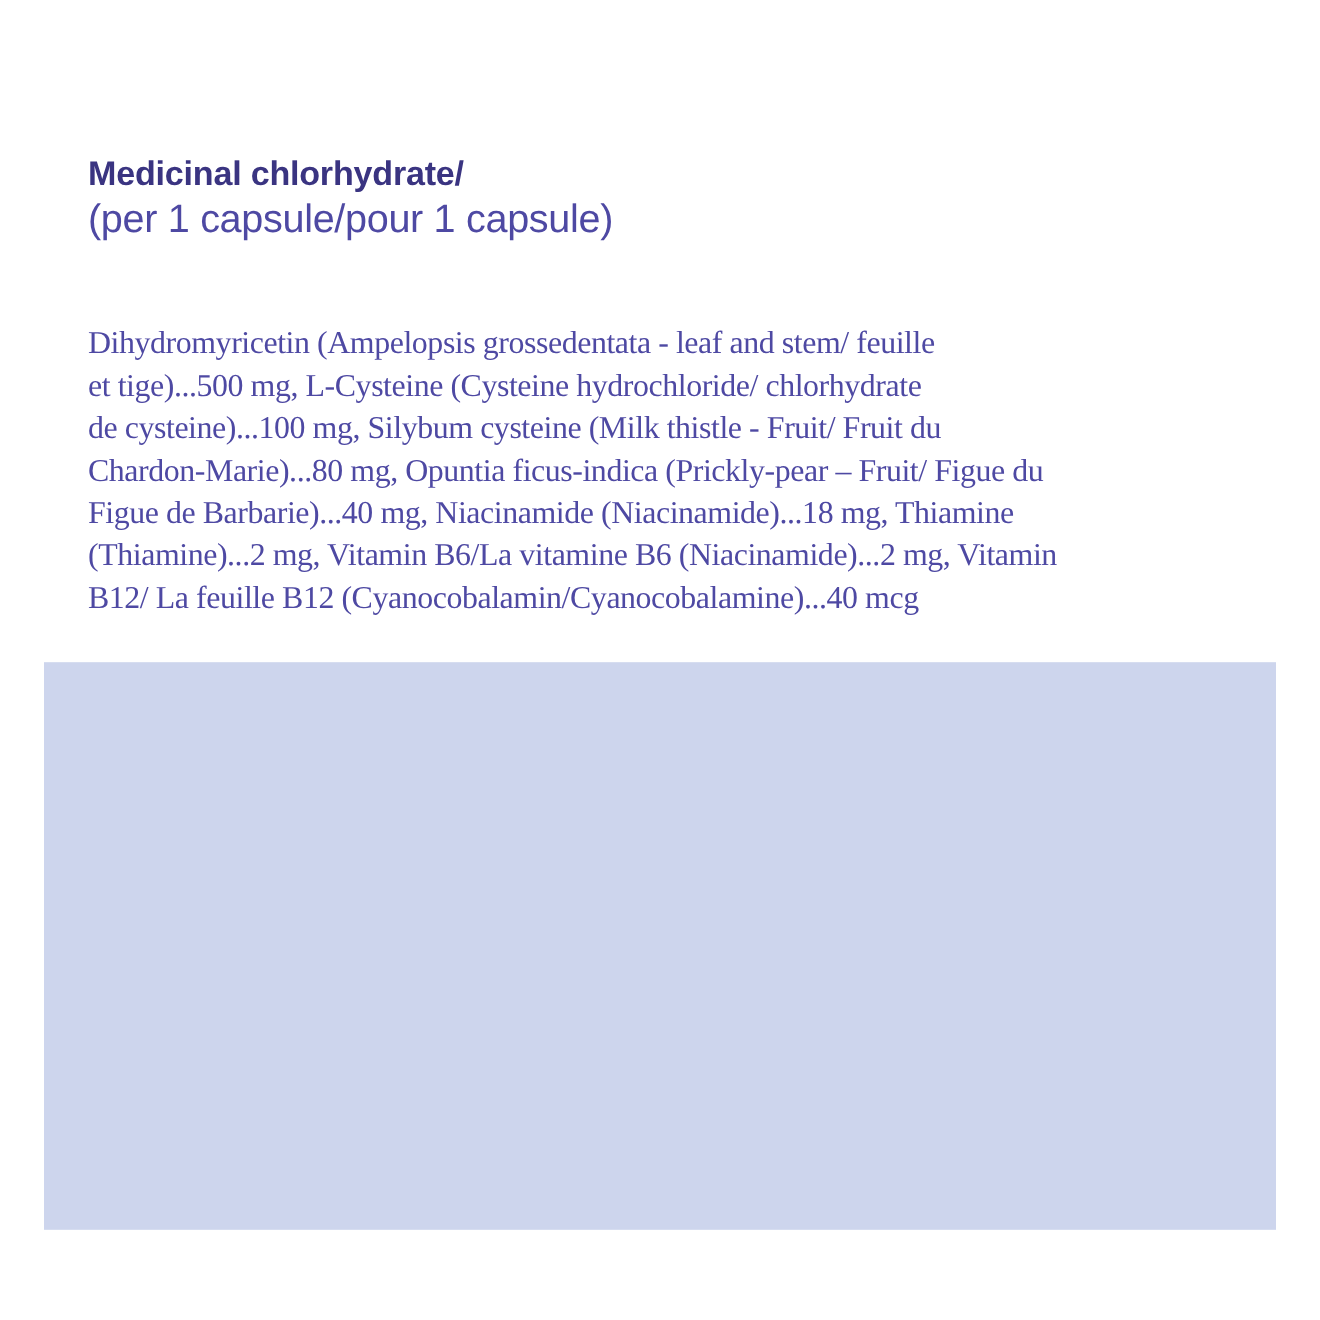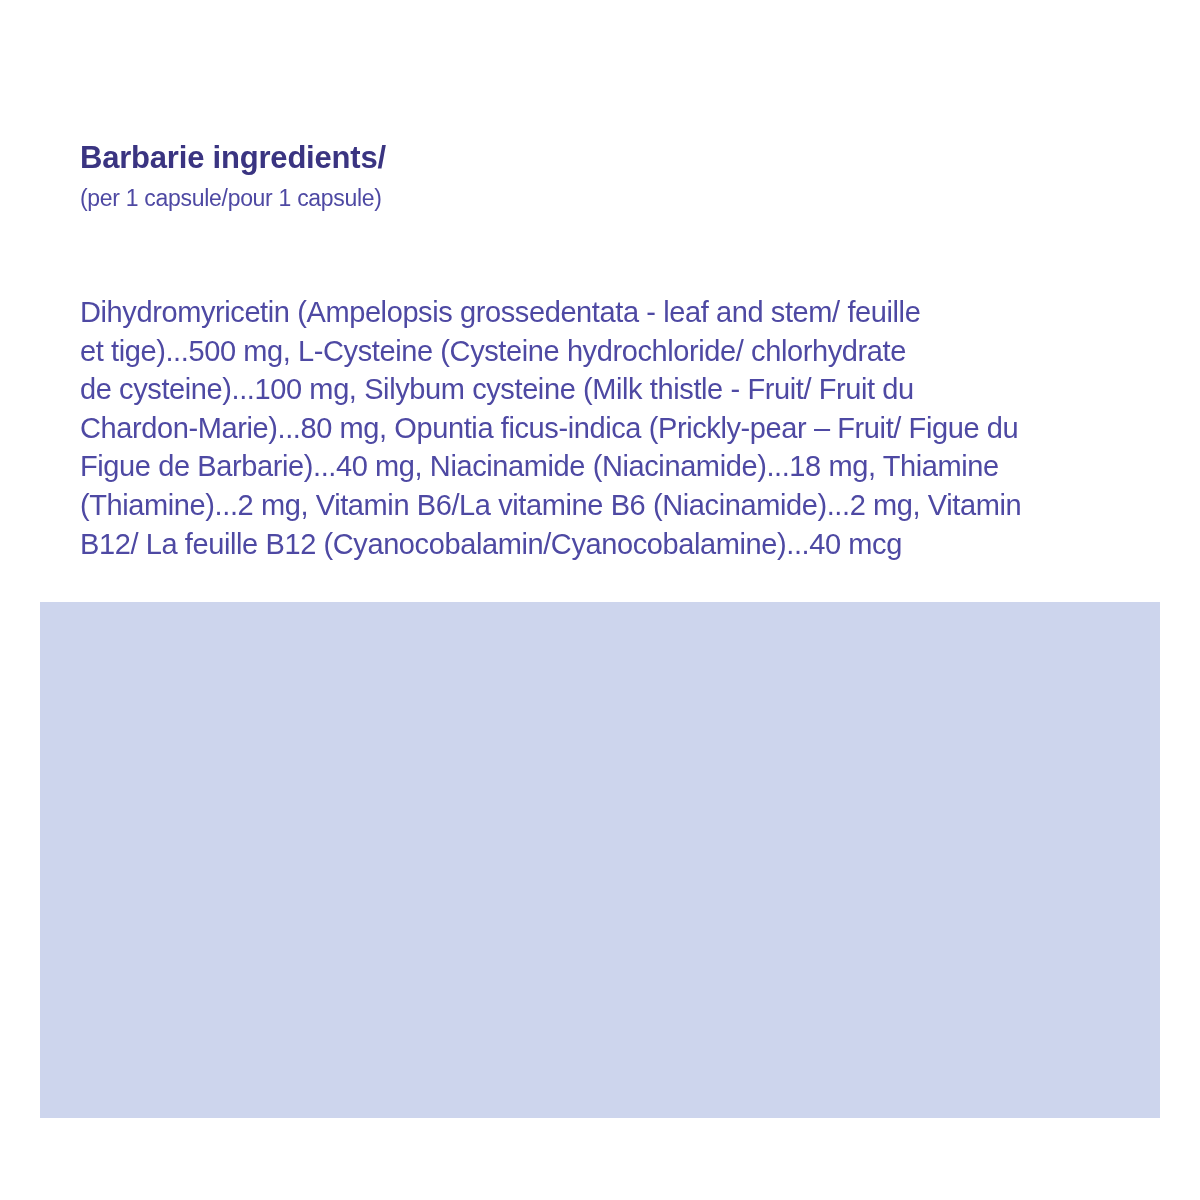--- a/index.html
+++ b/index.html
@@ -30,56 +30,56 @@
     top: 137px;
     color: var(--ink-heading);
   }
   .header .h-bold {
     font-size: 31px;
     font-weight: 700;
     line-height: 41px;
     letter-spacing: -0.2px;
   }
   .header .h-sub {
-    font-size: 23px;
+    font-size: 36px;
     font-weight: 400;
     line-height: 41px;
     color: var(--ink-body);
     letter-spacing: -0.3px;
   }
   
   .ingredients {
     position: absolute;
     left: 80px;
     top: 293px;
     width: 1080px;
     color: var(--ink-body);
     font-size: 29px;
     font-weight: 400;
     line-height: 38.6px;
     letter-spacing: -0.4px;
   }
-  .ingredients div { white-space: nowrap; }
+  .ingredients div { white-space: nowrap; font-family: Liberation Serif, serif; }
   
   .panel {
     position: absolute;
     left: 40px;
     top: 602px;
     width: 1120px;
     height: 516px;
     background: var(--panel-bg);
   }
 </style>
 </head>
 <body>
 
 <div class="page">
 
   <div class="header">
-    <div class="h-bold">Barbarie ingredients/</div>
+    <div class="h-bold">Medicinal chlorhydrate/</div>
     <div class="h-sub">(per 1 capsule/pour 1 capsule)</div>
   </div>
 
   <div class="ingredients">
       <div>Dihydromyricetin (Ampelopsis grossedentata - leaf and stem/ feuille</div>
       <div>et tige)...500 mg, L-Cysteine (Cysteine hydrochloride/ chlorhydrate</div>
       <div>de cysteine)...100 mg, Silybum cysteine (Milk thistle - Fruit/ Fruit du</div>
       <div>Chardon-Marie)...80 mg, Opuntia ficus-indica (Prickly-pear – Fruit/ Figue du</div>
       <div>Figue de Barbarie)...40 mg, Niacinamide (Niacinamide)...18 mg, Thiamine</div>
       <div>(Thiamine)...2 mg, Vitamin B6/La vitamine B6 (Niacinamide)...2 mg, Vitamin</div>

